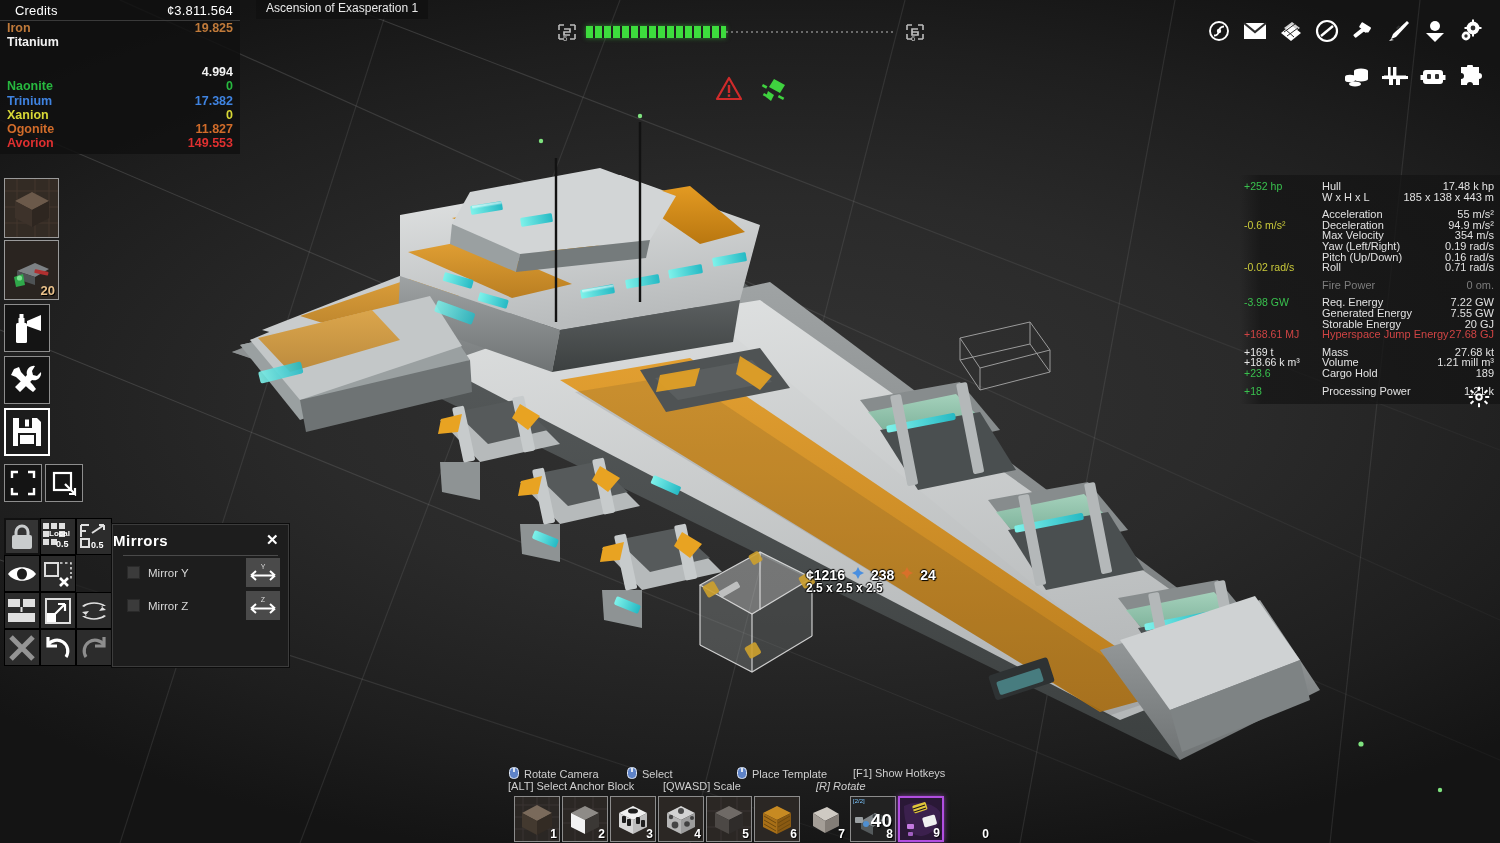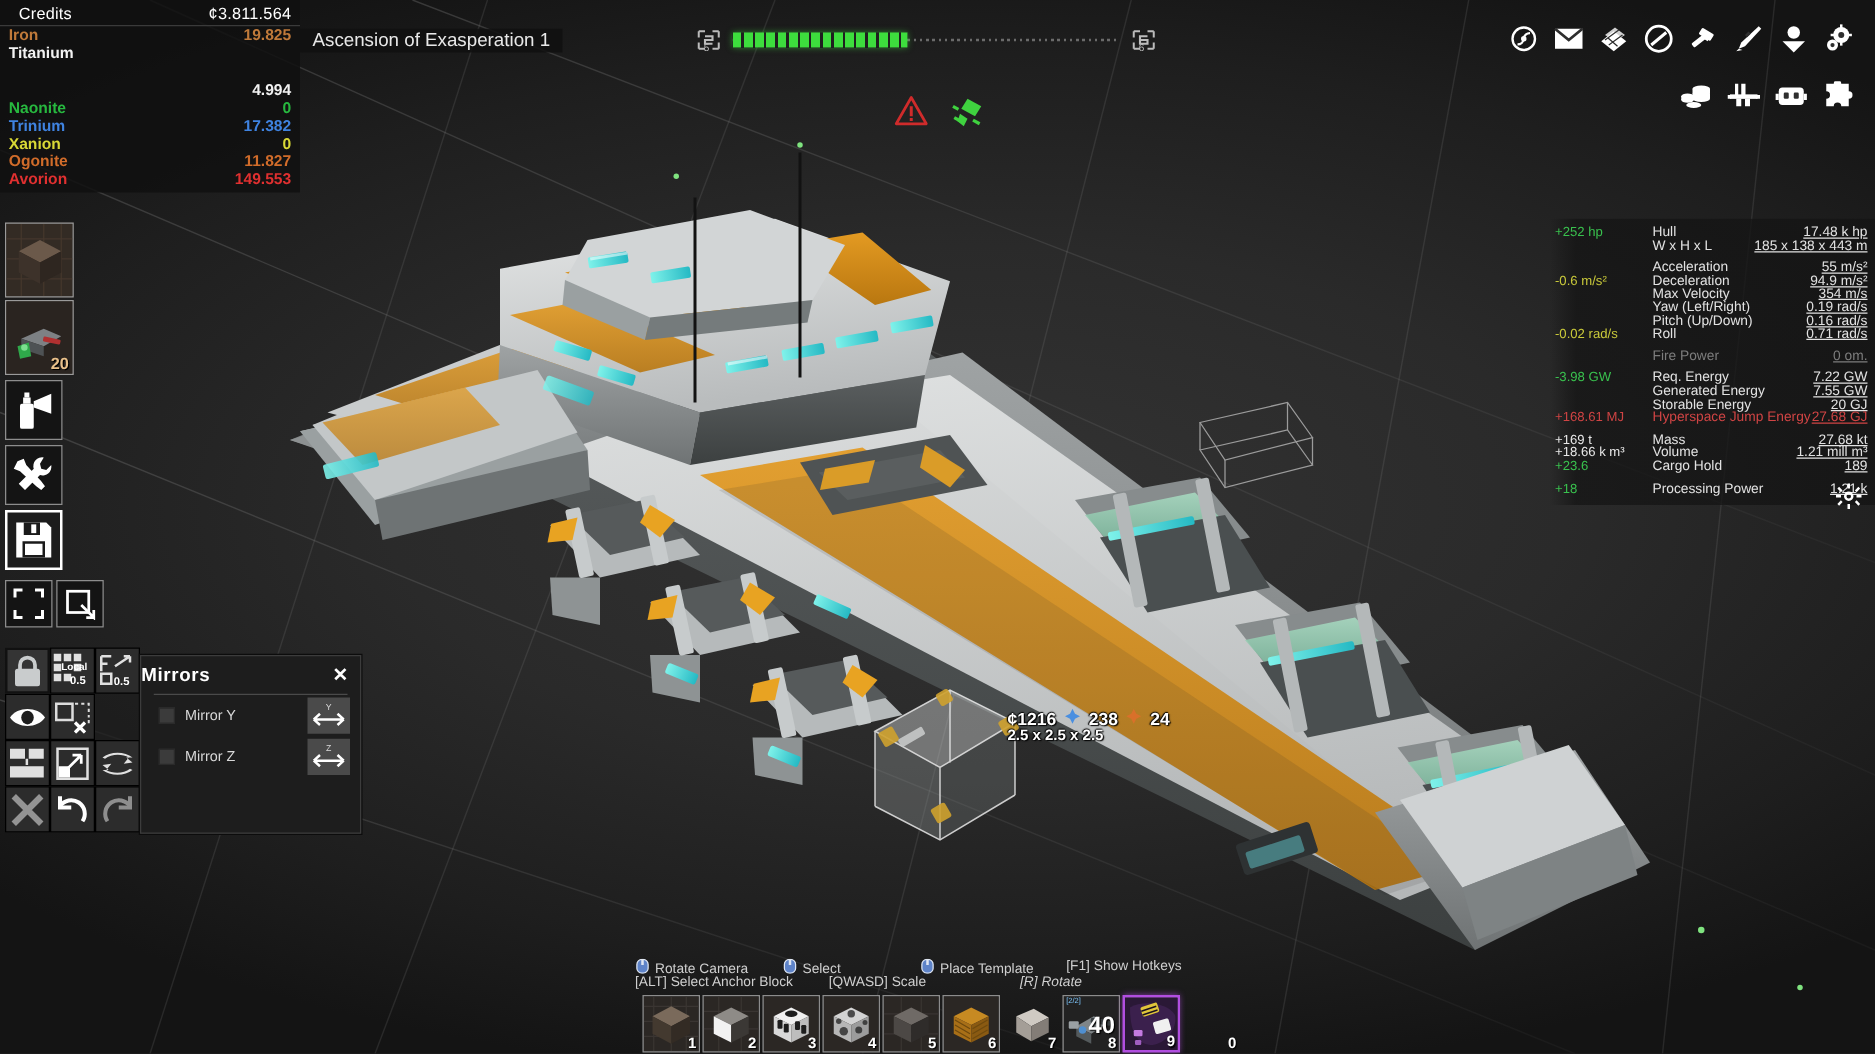--- a/index.html
+++ b/index.html
@@ -43,27 +43,26 @@
   .res-row {
     display: flex; justify-content: space-between;
     padding: 0px 7px;
     font-size: 12.5px;
     line-height: 14.2px;
   }
   .res-row .label { font-weight: bold; }
   .res-row .val { font-weight: bold; }
 
   .title-bar {
-    position: absolute; left: 240px; top: 0;
+    position: absolute; left: 256px; top: 0;
     height: 19px;
     padding: 1px 10px 0 10px;
     background: rgba(16,16,16,0.86);
-    color: #e8e8e8; font-size: 15px;
+    color: #e8e8e8; font-size: 12px;
     white-space: nowrap;
-    margin-top: 23px;
   }
 
   
   .topbar {
     position: absolute; left: 555px; top: 20px;
     display: flex; align-items: center; gap: 7px;
   }
   .tier-ico {
     width: 24px; height: 24px;
     position: relative;
@@ -116,21 +115,21 @@
     padding: 6px 6px 8px 4px;
     font-size: 11px;
     color: #e2e2e2;
   }
   .st-row { display: flex; align-items: baseline; line-height: 10.6px; }
   .st-delta {
     width: 78px; text-align: left; padding-right: 16px;
     font-size: 10.5px; white-space: nowrap;
   }
   .st-name { flex: 1; white-space: nowrap; }
-  .st-val { text-align: left; white-space: nowrap; text-decoration: underline; }
+  .st-val { text-align: left; white-space: nowrap; }
   .st-gap { height: 7px; }
   .dim { color: #7d7d7d; }
   .st-row.warn .st-name, .st-row.warn .st-val { color: #d04444; }
 
   .gear-right {
     position: absolute; right: 8px; top: 384px;
     width: 26px; height: 26px;
     display: flex; align-items: center; justify-content: center;
     cursor: pointer;
   }

